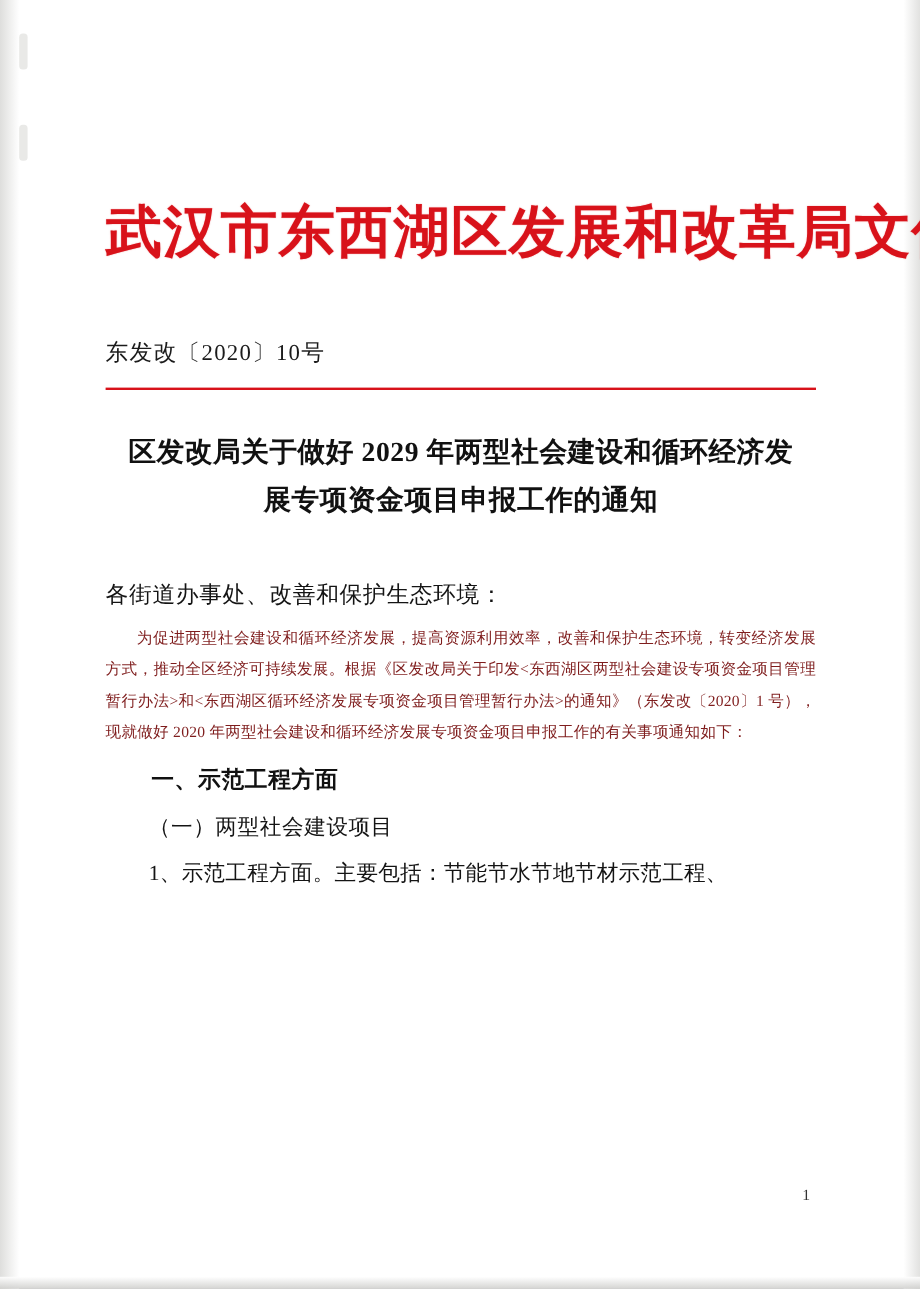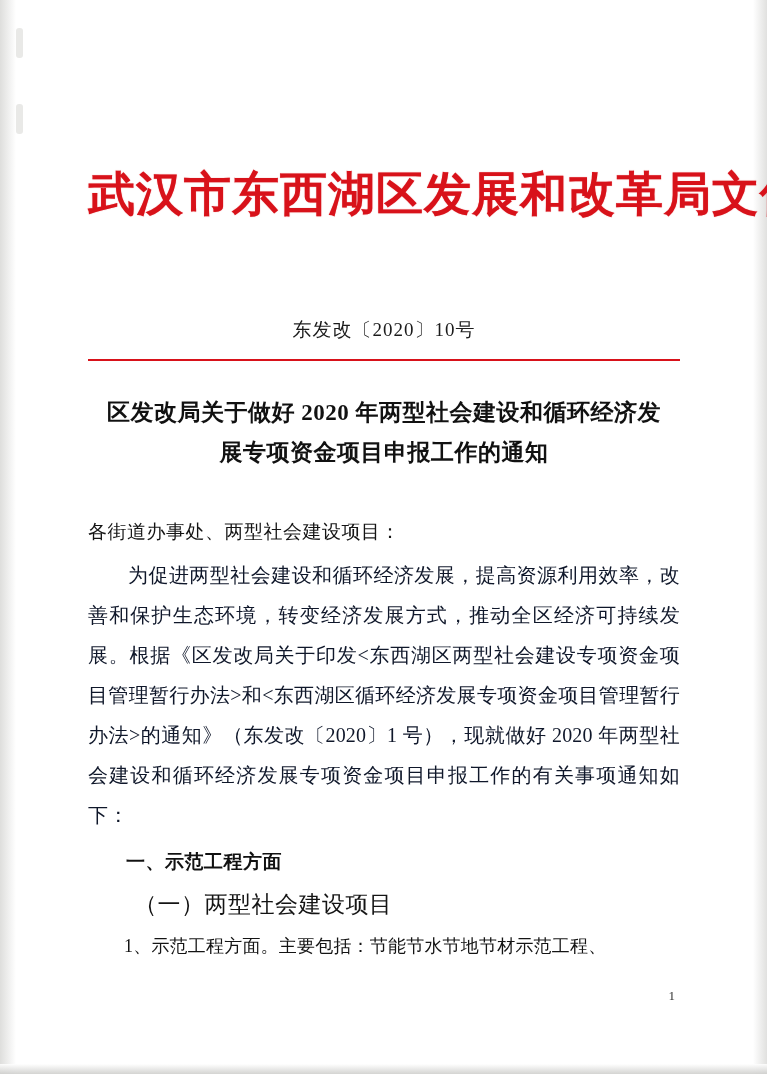--- a/index.html
+++ b/index.html
@@ -68,22 +68,21 @@
     font-family: "Liberation Serif", serif;
     font-weight: bold;
     font-size: 47px;
     letter-spacing: 1px;
     line-height: 1.12;
     text-shadow: 0 0 1px rgba(216,18,26,0.55);
     white-space: nowrap;
   }
 
   .doc-number {
-    margin-top: 96px;
-    text-align: center;
+    margin-top: 60px;
     font-size: 19px;
     color: #1b1b1b;
     letter-spacing: 1px;
   }
 
   .red-rule {
     margin-top: 16px;
     height: 2px;
     background: #d8121a;
     width: 100%;
@@ -102,41 +101,41 @@
 
   .addressee {
     margin-top: 46px;
     font-size: 19px;
     color: #141414;
     letter-spacing: 0.5px;
   }
 
   .para {
     margin-top: 10px;
-    font-size: 20px;
-    color: #0f172a;
+    font-size: 13px;
+    color: #7f1d1d;
     line-height: 2.0;
     text-align: justify;
     text-justify: inter-ideograph;
     text-indent: 2em;
     letter-spacing: 0.2px;
   }
 
   .heading-1 {
     margin-top: 14px;
     font-size: 19px;
     font-weight: bold;
     color: #111;
     text-indent: 2em;
     letter-spacing: 0.5px;
   }
 
   .heading-2 {
     margin-top: 14px;
-    font-size: 23px;
+    font-size: 18px;
     color: #141414;
     text-indent: 2em;
     letter-spacing: 0.5px;
   }
 
   .list-line {
     margin-top: 14px;
     font-size: 18px;
     color: #141414;
     text-indent: 2em;
@@ -166,23 +165,23 @@
   <div class="punch p2"></div>
 
   <div class="content">
 
     <div class="doc-title">武汉市东西湖区发展和改革局文件</div>
 
     <div class="doc-number">东发改〔2020〕10号</div>
 
     <div class="red-rule"></div>
 
-    <div class="subject">区发改局关于做好 2020 年两型社会建设和循环经济发展专项资金项目申报工作的通知</div>
+    <div class="subject">区发改局关于做好 2029 年两型社会建设和循环经济发展专项资金项目申报工作的通知</div>
 
-    <div class="addressee">各街道办事处、两型社会建设项目：</div>
+    <div class="addressee">各街道办事处、改善和保护生态环境：</div>
 
     <div class="para">为促进两型社会建设和循环经济发展，提高资源利用效率，改善和保护生态环境，转变经济发展方式，推动全区经济可持续发展。根据《区发改局关于印发&lt;东西湖区两型社会建设专项资金项目管理暂行办法&gt;和&lt;东西湖区循环经济发展专项资金项目管理暂行办法&gt;的通知》（东发改〔2020〕1 号），现就做好 2020 年两型社会建设和循环经济发展专项资金项目申报工作的有关事项通知如下：</div>
 
     <div class="heading-1">一、示范工程方面</div>
 
     <div class="heading-2">（一）两型社会建设项目</div>
 
     <div class="list-line">1、示范工程方面。主要包括：节能节水节地节材示范工程、</div>
 
   </div>

